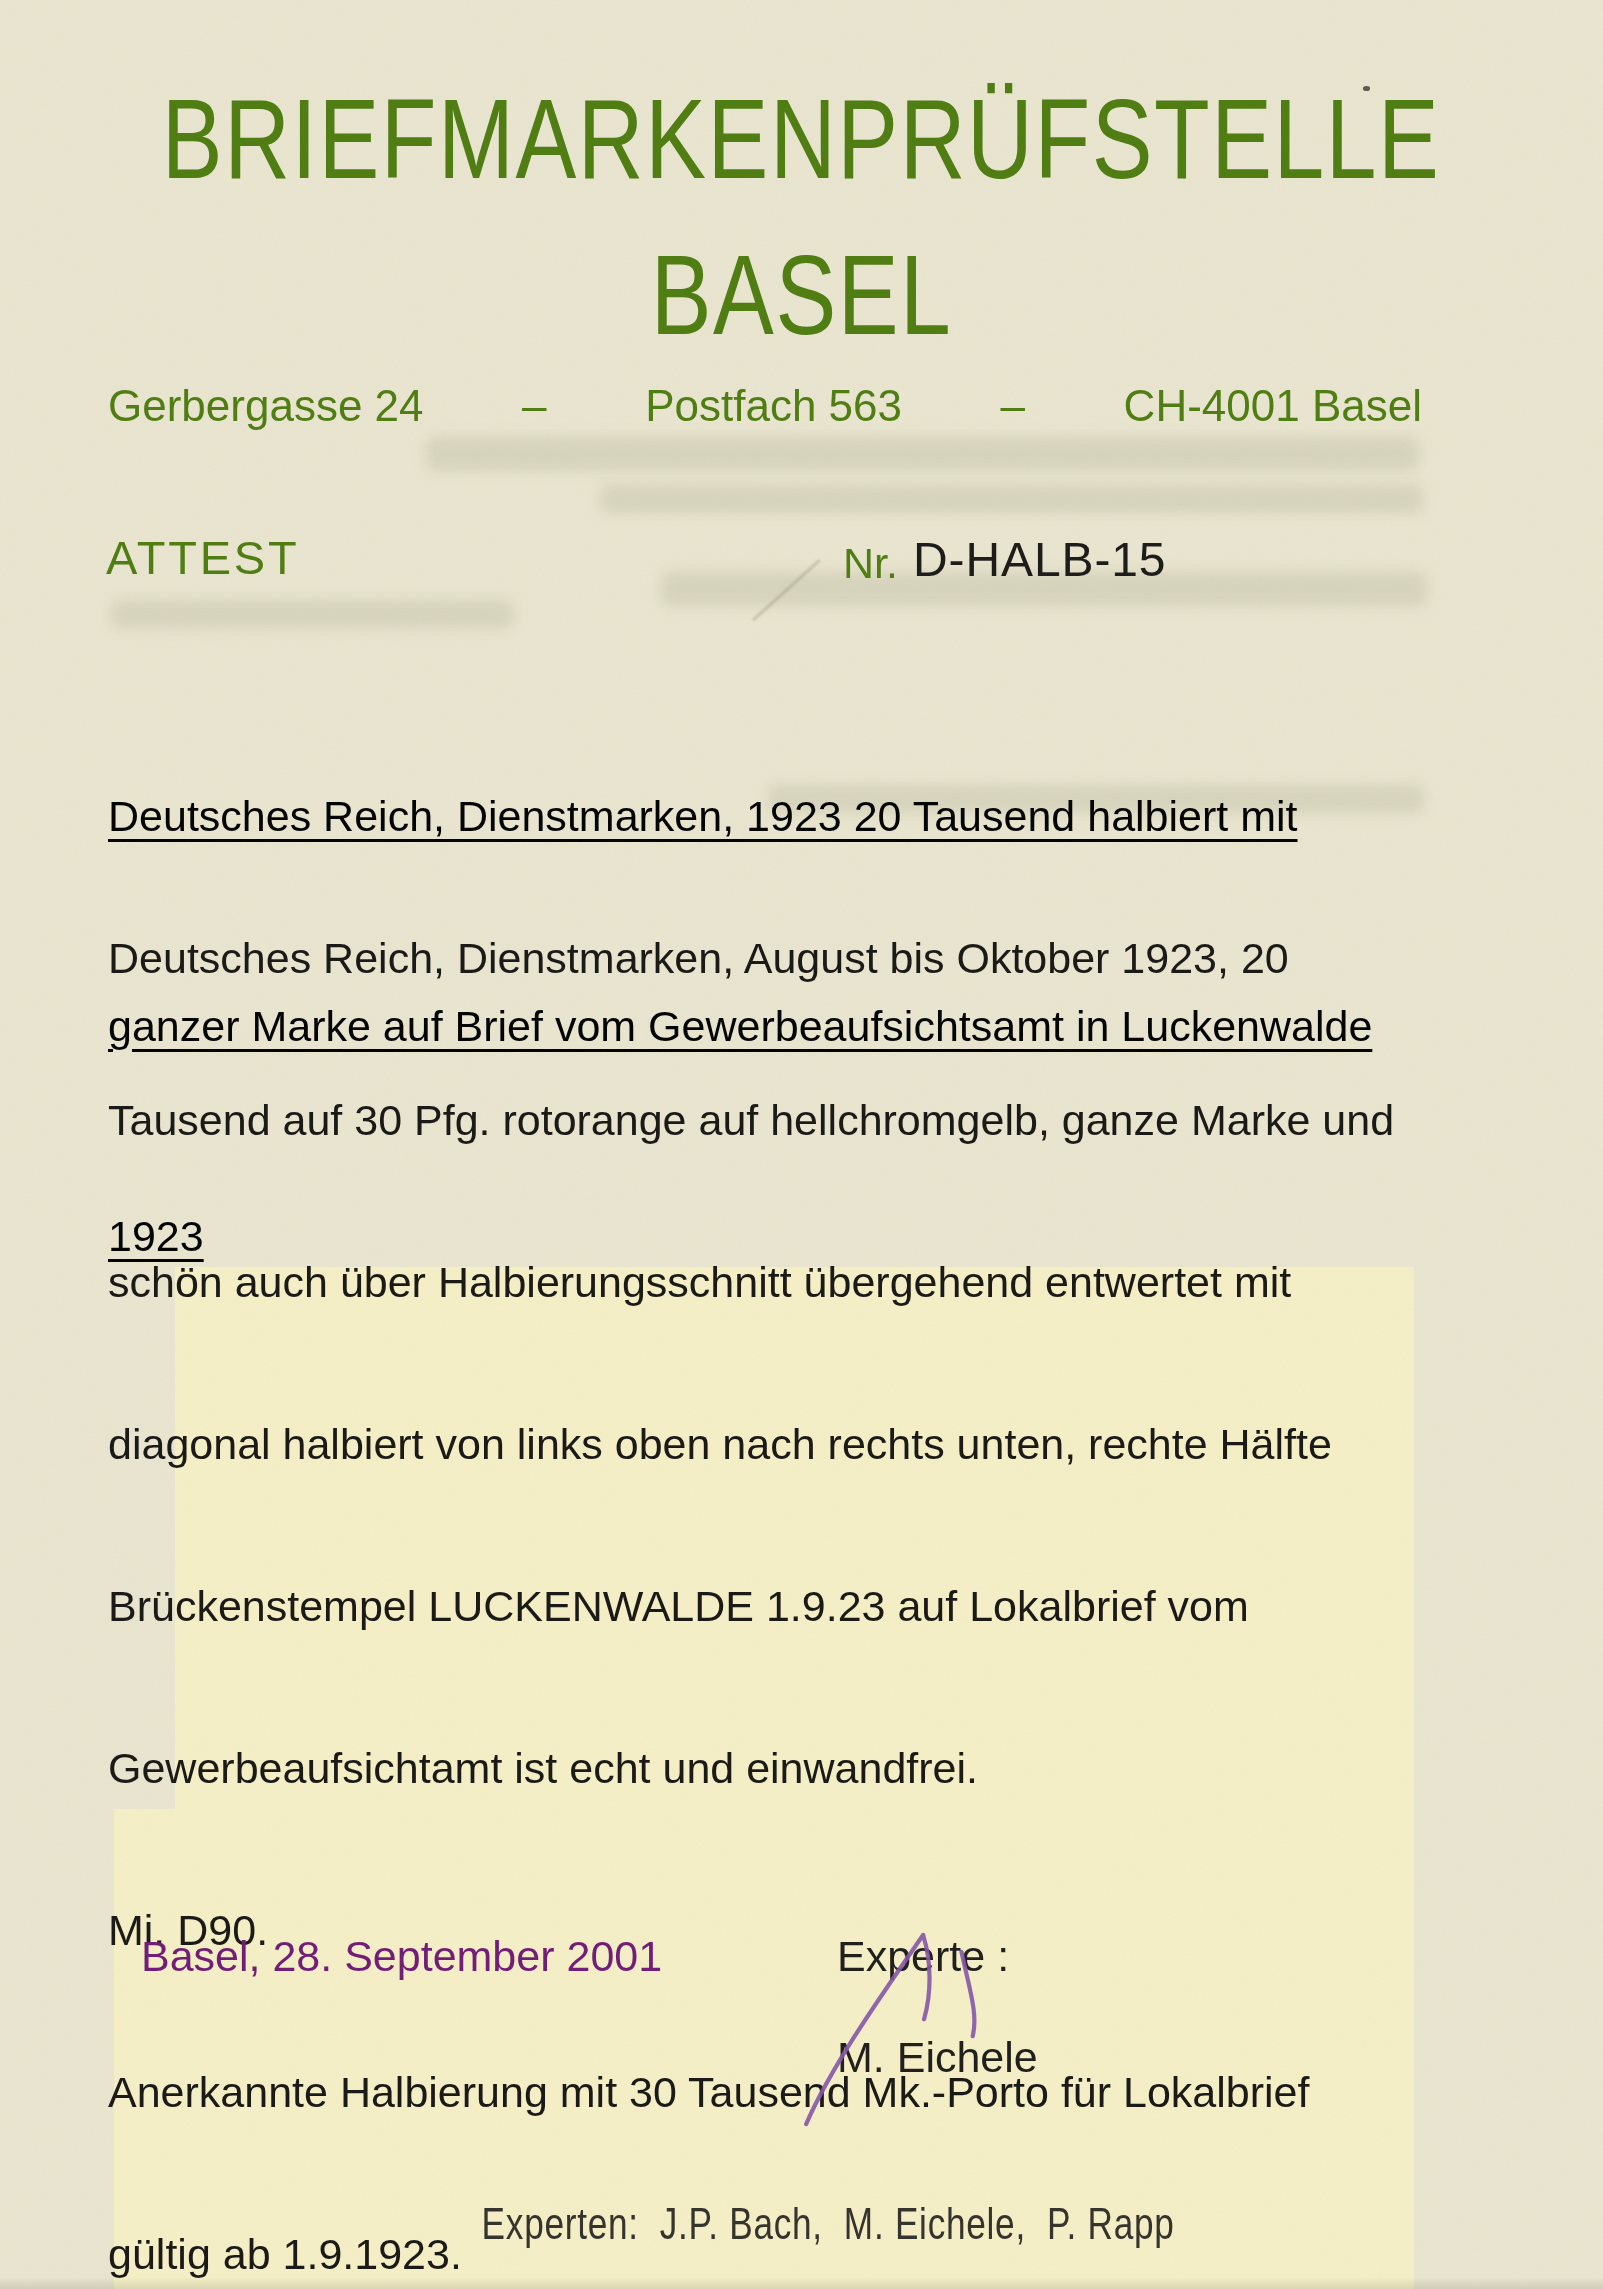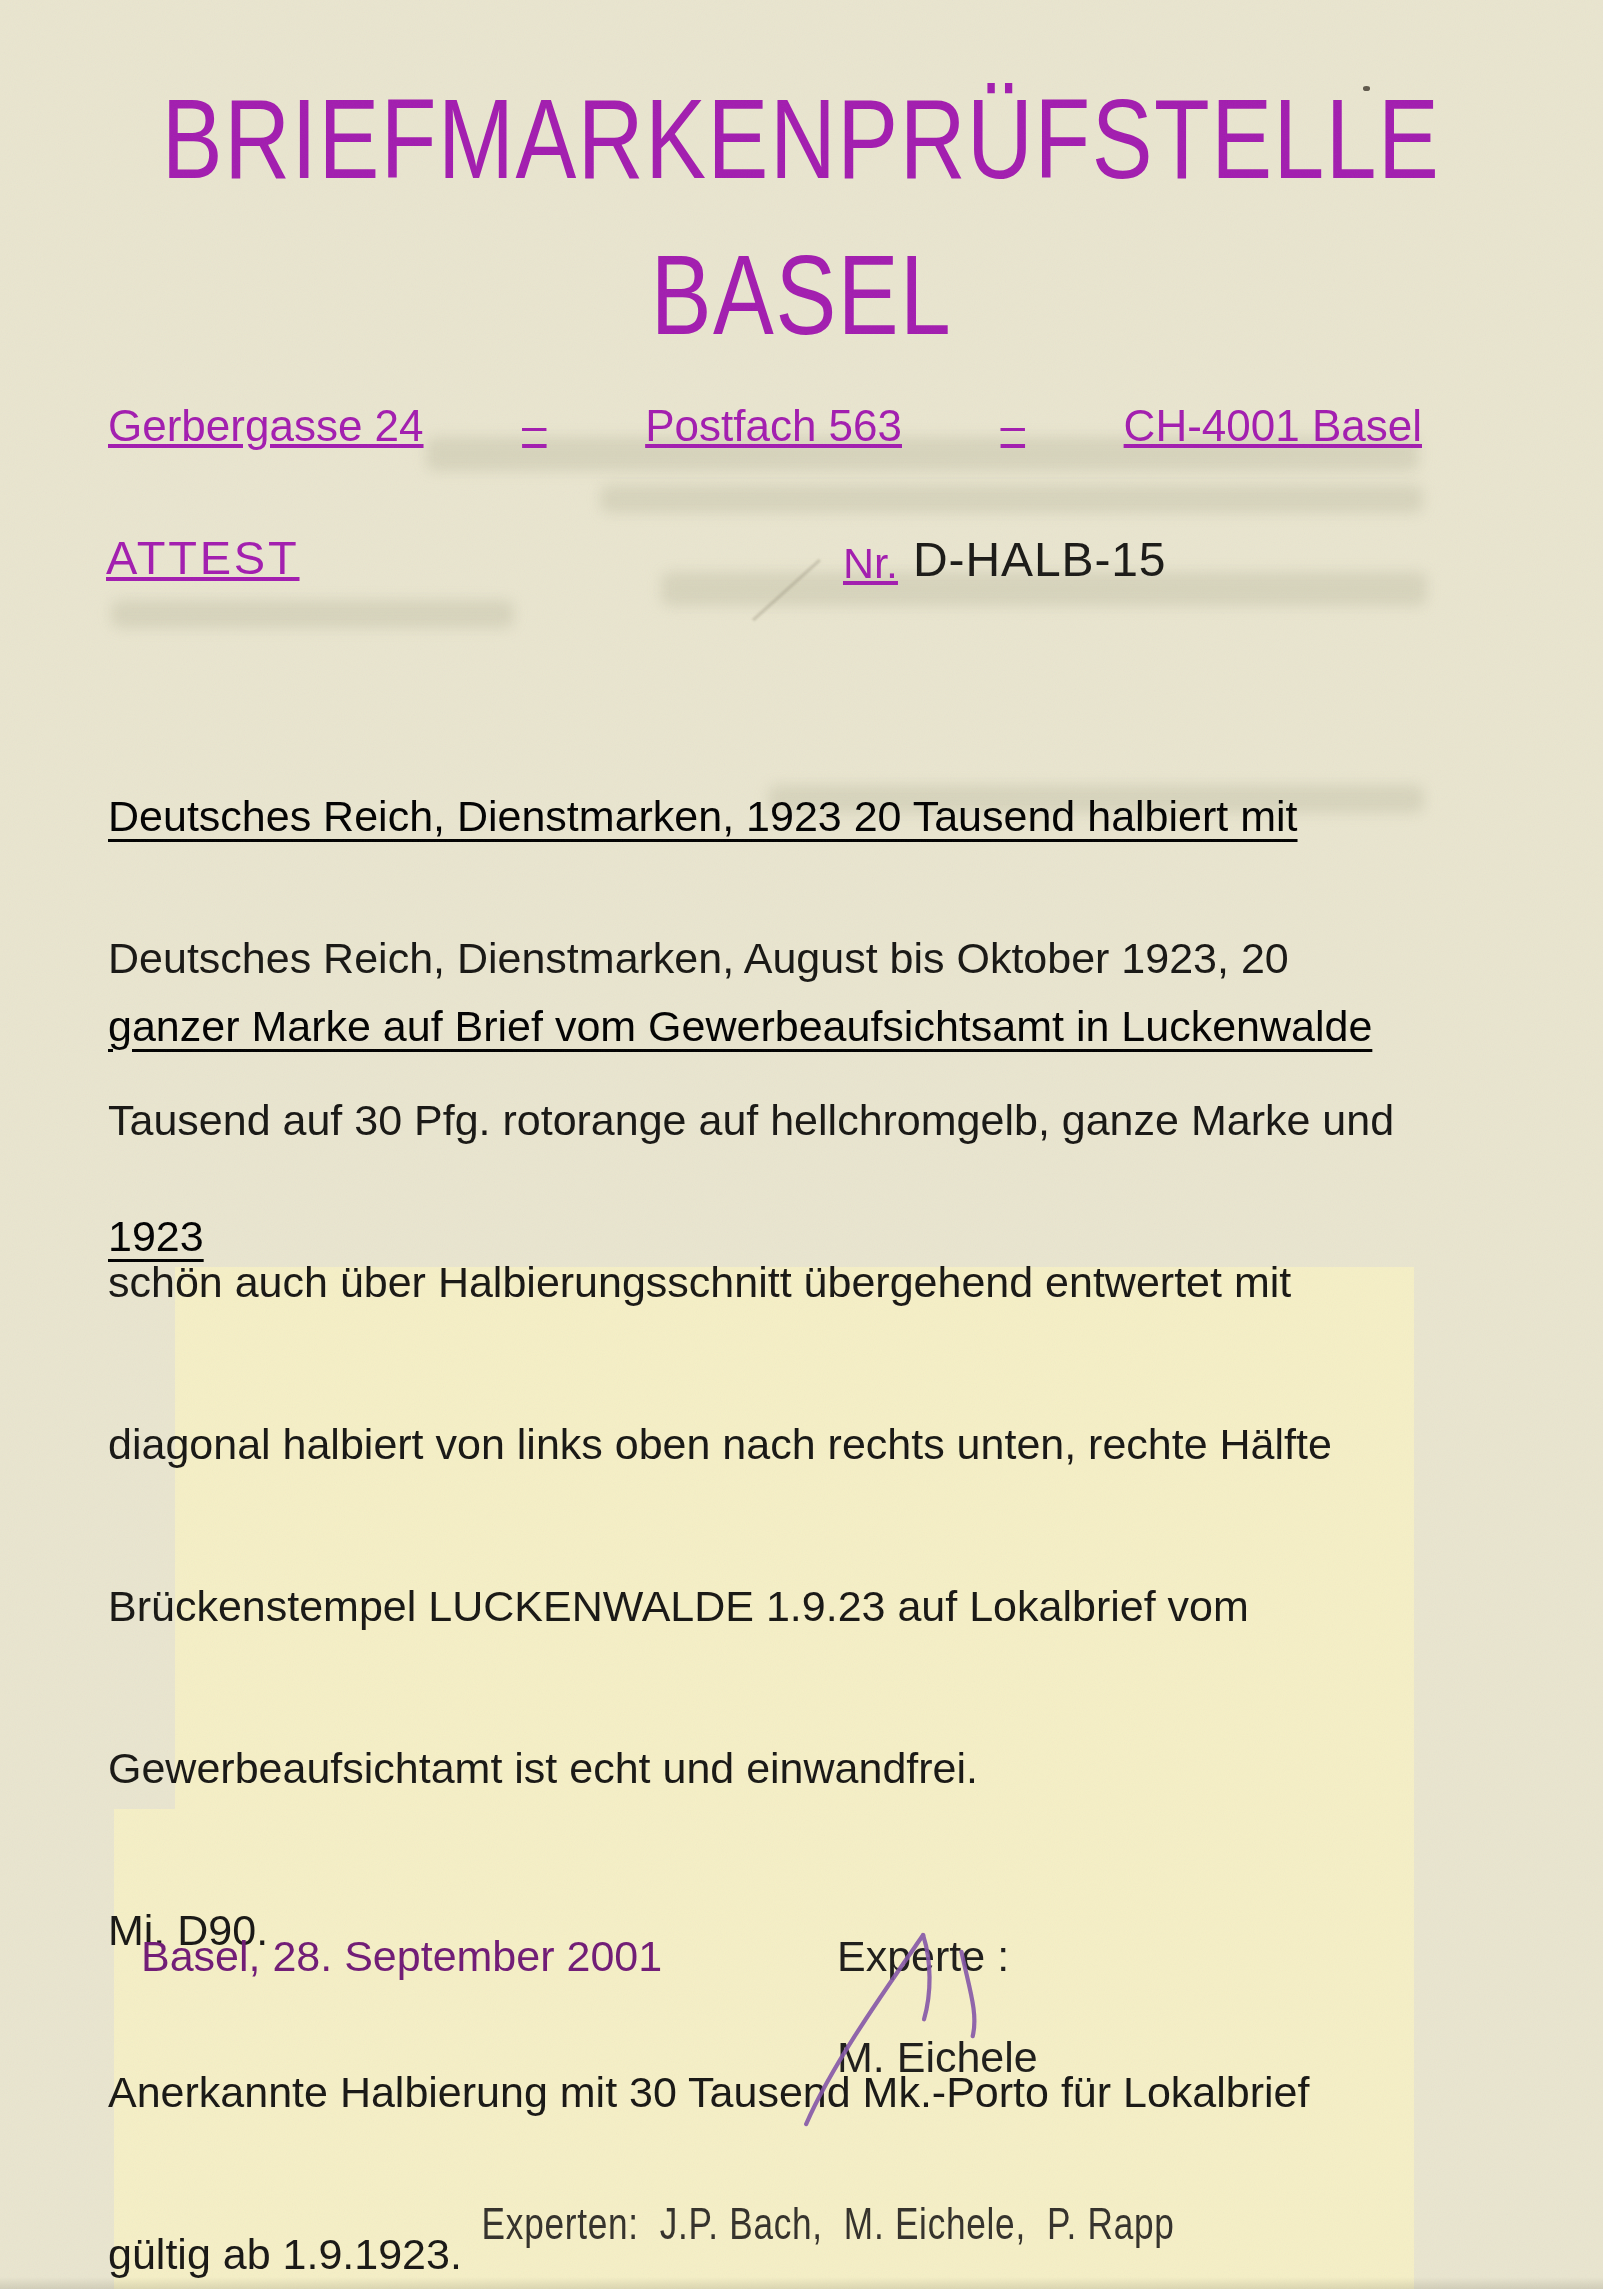--- a/index.html
+++ b/index.html
@@ -14,30 +14,30 @@
   
   .photo-area{
     position:absolute;left:114px;top:1267px;width:1300px;height:1023px;
     background:#f5efc6;
   }
   .photo-step{
     position:absolute;left:114px;top:1267px;width:61px;height:542px;
     background:#e9e5cf;
   }
   
-  .lh{color:#a21caf;text-decoration:underline;}
+  .lh{color:#4d7c0f;}
   .narrow-c{display:inline-block;transform:scaleX(.80);transform-origin:center center;}
   .title{
     position:absolute;left:0;width:100%;text-align:center;
     font-size:114px;letter-spacing:1.9px;white-space:nowrap;
   }
   .title1{top:73px;}
   .title2{top:229px;}
   .address{
-    position:absolute;left:108px;top:401px;width:1314px;
+    position:absolute;left:108px;top:381px;width:1314px;
     display:flex;justify-content:space-between;align-items:baseline;
     font-size:44px;
   }
   .attest{
     position:absolute;left:106px;top:530px;
     font-size:47px;letter-spacing:2.8px;
   }
   .nr-row{
     position:absolute;left:843px;top:534px;font-size:43px;white-space:nowrap;
   }

